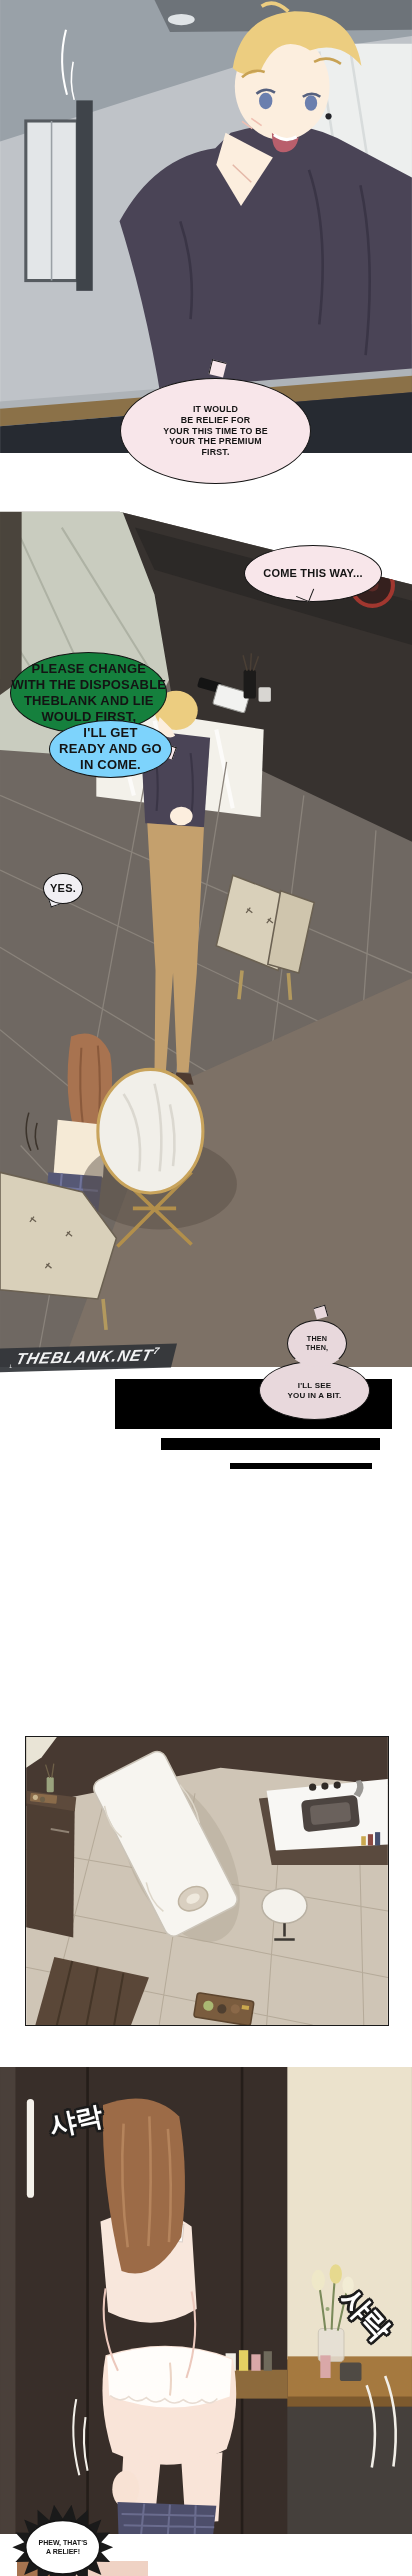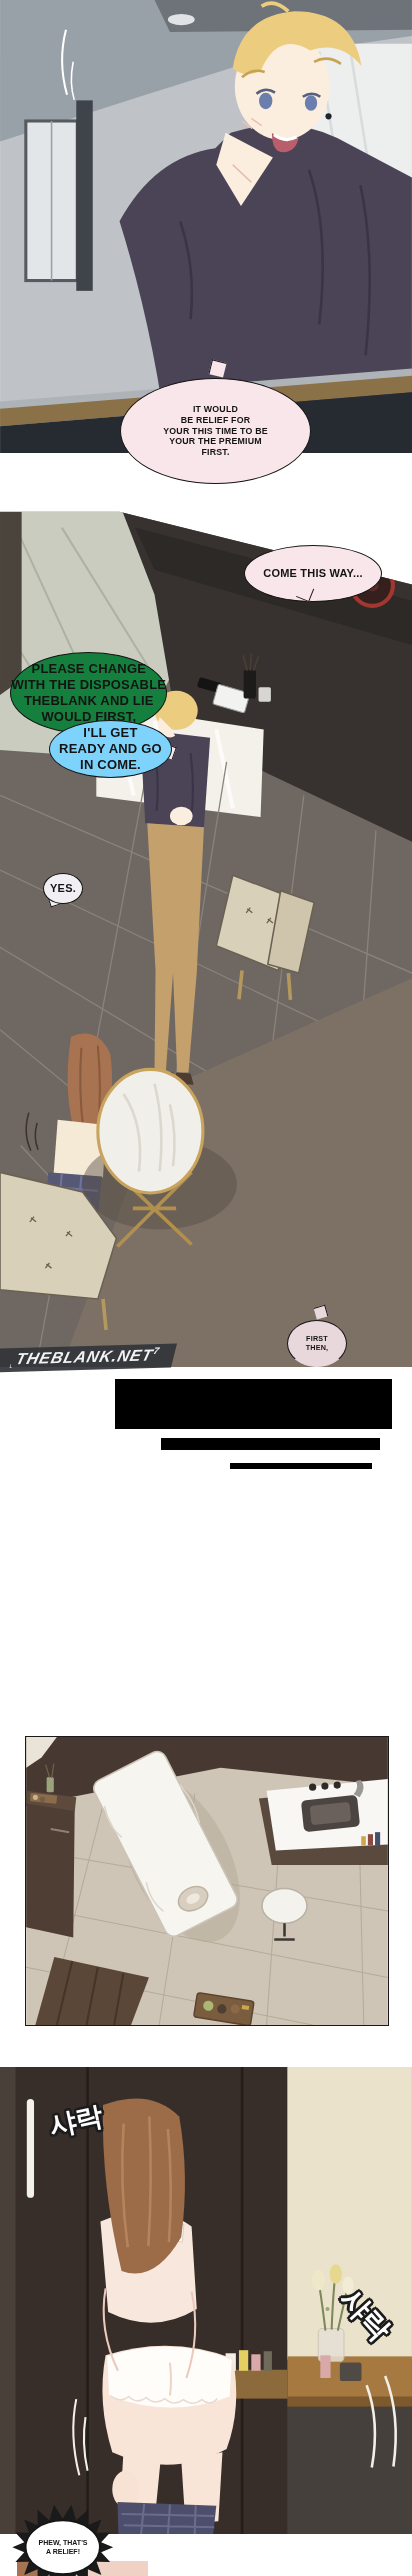--- a/index.html
+++ b/index.html
@@ -319,22 +319,26 @@
        border-right:1.5px solid #141414;border-top:1.5px solid #141414;"></div>
 
   <div class="bubble" style="left:43px;top:873px;width:38px;height:29px;background:#f1eff3;font-size:11px;">
     <span class="ln">YES.</span>
   </div>
   <div class="tail" style="left:49px;top:895px;width:10.3px;height:10.3px;background:#f1eff3;transform:rotate(-18deg);
        border-left:1.5px solid #141414;border-bottom:1.5px solid #141414;"></div>
 
   <div class="tail" style="left:315px;top:1306px;width:11.3px;height:11.3px;background:#e8d8dc;transform:rotate(-16deg);
        border-right:1.5px solid #141414;border-top:1.5px solid #141414;"></div>
+  <div class="bubble" style="left:259px;top:1361px;width:109px;height:57px;background:#e8d8dc;font-size:8px;">
+    <span class="ln">I'LL SEE</span>
+    <span class="ln">YOU IN A BIT.</span>
+  </div>
   <div class="bubble" style="left:287px;top:1320px;width:58px;height:45px;background:#e8d8dc;font-size:7.2px;z-index:31;border-bottom-color:#e8d8dc;">
-    <span class="ln">FIRST</span>
+    <span class="ln">THEN</span>
     <span class="ln">THEN,</span>
   </div>
 
   <div class="sfx" style="left:49px;top:2103px;font-size:27px;transform:rotate(-12deg);">샤락</div>
   <div class="sfx" style="left:336px;top:2295px;font-size:29px;transform:rotate(48deg);">샤락</div>
 
   <svg class="abs" style="left:10.3px;top:2502px;z-index:31;" width="106" height="90" viewBox="0 0 205 175">
     <polygon fill="#1a1a1a" points="200.0,88.0 176.8,97.7 194.1,116.7 167.8,116.0 177.1,142.0 150.9,130.9 151.0,160.7 128.0,140.6 119.0,170.7 102.0,144.0 85.0,170.7 76.0,140.6 53.0,160.7 53.1,130.9 26.9,142.0 36.2,116.0 9.9,116.7 27.2,97.7 4.0,88.0 27.2,78.3 9.9,59.3 36.2,60.0 26.9,34.0 53.1,45.1 53.0,15.3 76.0,35.4 85.0,5.3 102.0,32.0 119.0,5.3 128.0,35.4 151.0,15.3 150.9,45.1 177.1,34.0 167.8,60.0 194.1,59.3 176.8,78.3"></polygon>
     <ellipse cx="102" cy="88" rx="72" ry="52" fill="#ffffff" stroke="#141414" stroke-width="3"></ellipse>
   </svg>

